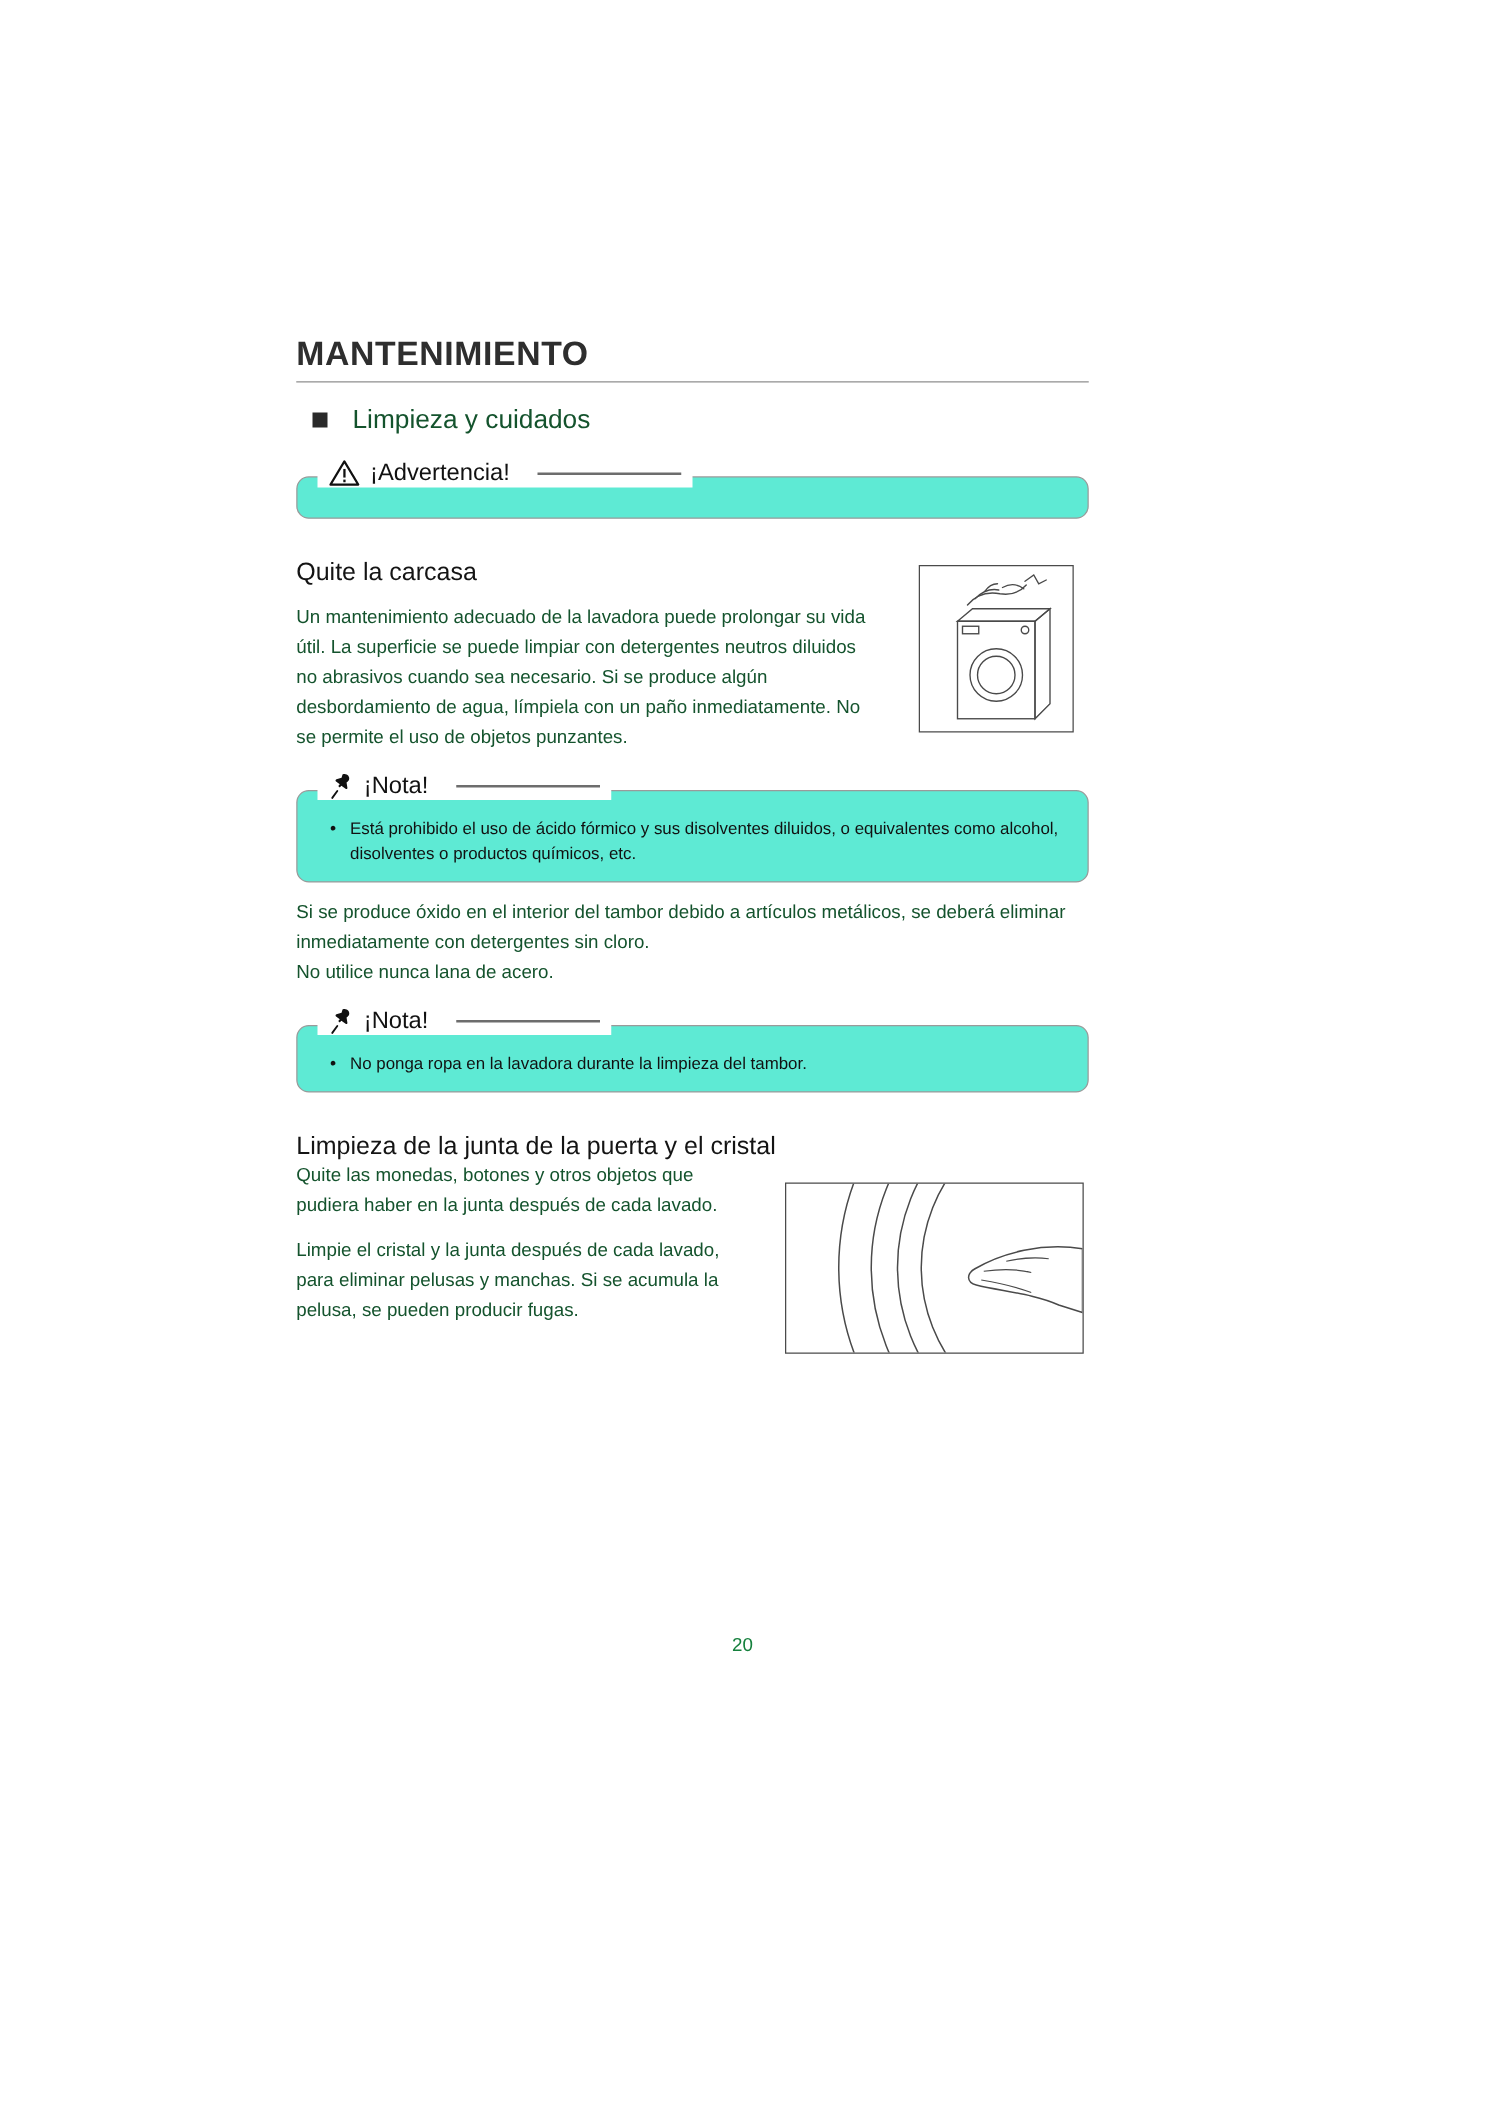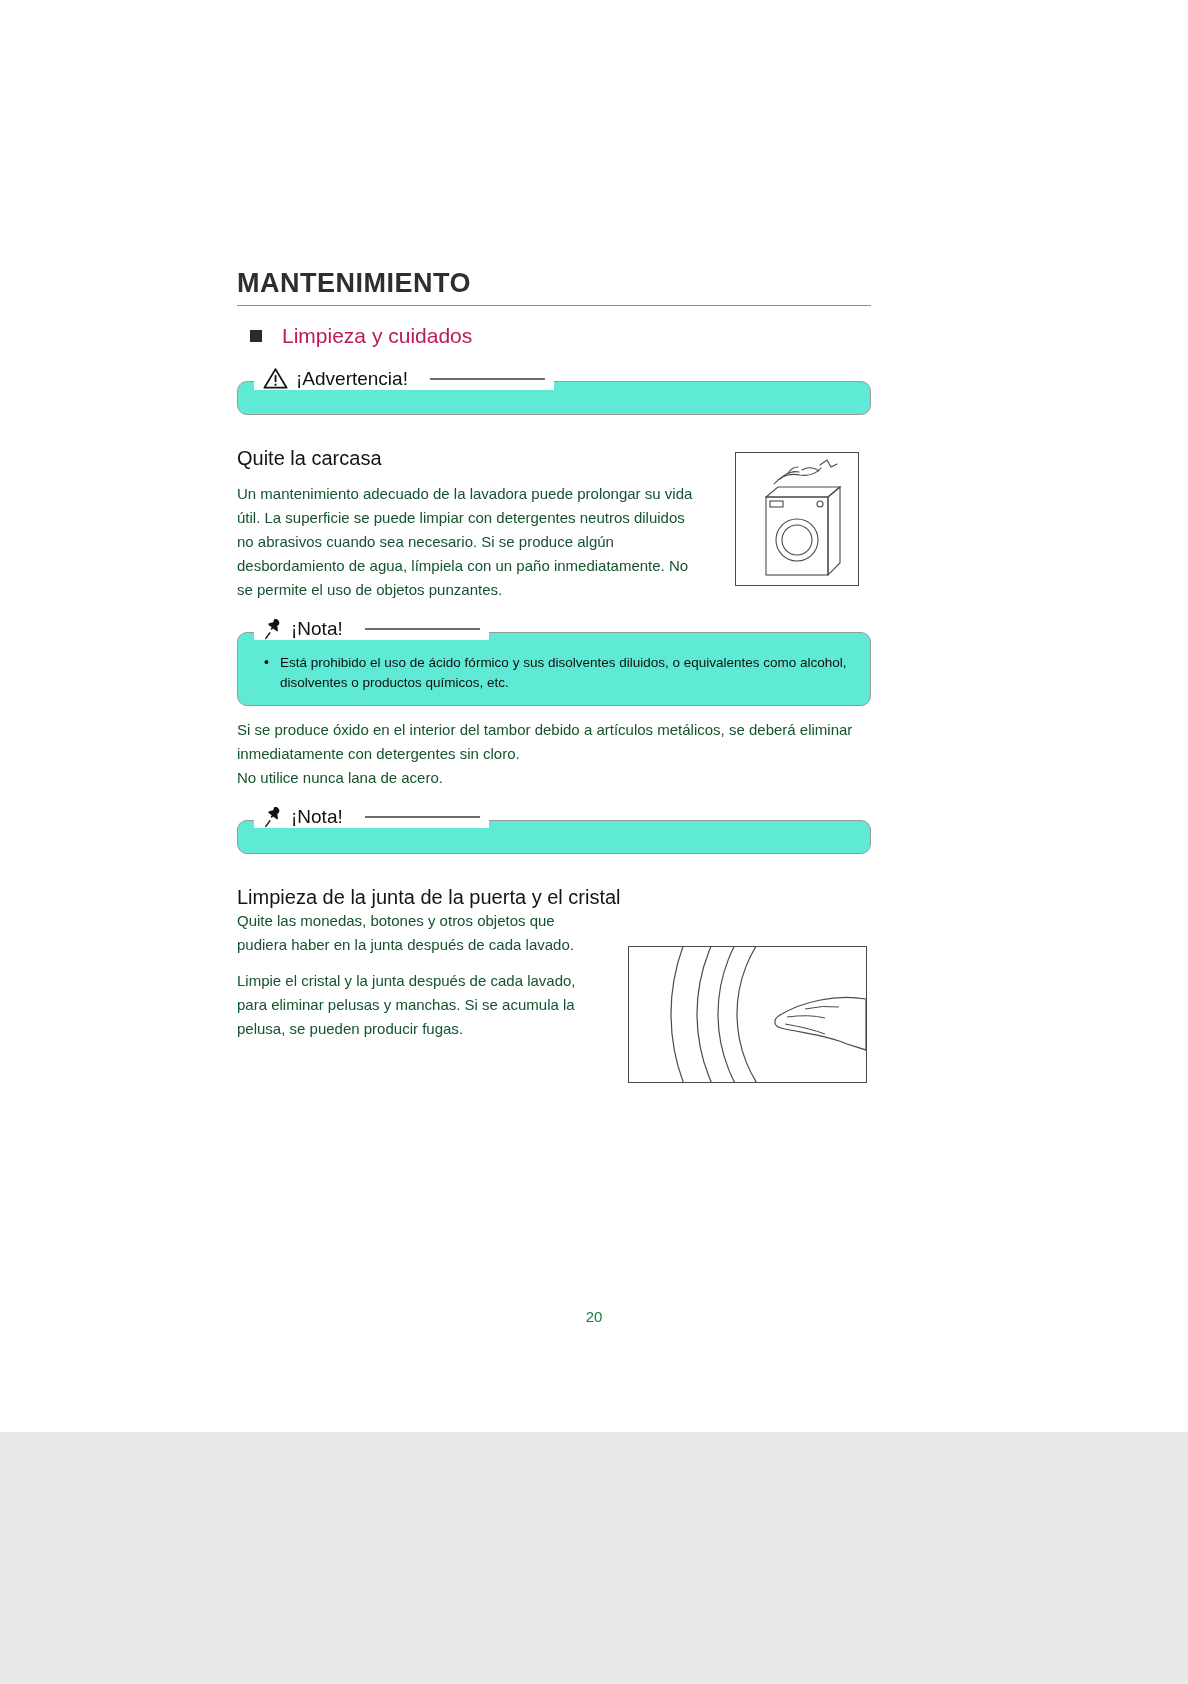--- a/index.html
+++ b/index.html
@@ -1,36 +1,36 @@
 <!DOCTYPE html>
 <html><head>
 <meta charset="utf-8">
 <style>
   html,body{margin:0;padding:0;background:#e8e8e8;}
   .page{
     position:relative;
-    width:1188px;height:1432px;
+    width:1188px;height:1684px;
     background:#ffffff;
     font-family:"Liberation Sans", sans-serif;
     color:#1a1a1a;
     overflow:hidden;
     margin:0 auto;
   }
   .content{position:absolute;left:237px;top:268px;width:634px;}
 
   .doc-title{
     margin:0 0 6px 0;
     font-size:27px;font-weight:600;letter-spacing:0.5px;color:#2e2e2e;
   }
   .title-rule{border-top:1.5px solid #8f8f8f;height:0;margin-bottom:18px;}
 
   .section-heading{
     display:flex;align-items:center;gap:20px;
     margin:14px 0 0 13px;
-    font-size:21px;font-weight:400;color:#be185d;
+    font-size:21px;font-weight:400;color:#14532d;
   }
   .section-square{width:12px;height:12px;background:#2a2a2a;flex:0 0 auto;}
 
   .callout{
     position:relative;
     border:1.6px solid #9a9a9a;border-radius:10px;
     padding:20px 20px 12px 24px;
     background:#5eead4;
   }
   .callout-label{
@@ -130,20 +130,23 @@
       <div class="callout-label">
         <span class="icon">
           <svg width="20" height="22" viewBox="0 0 24 26" aria-hidden="true">
             <path d="M13.2 1.6c2.1-1 4.3-.3 5.6 1.4 1.3 1.7 1.2 4.1-.5 5.4l-1.2.9.8 5.1c.2 1-.9 1.7-1.7 1.1l-4.1-3-1.1 1.2c-.3.3-.8.3-1.1 0l-.4-.4c-.3-.3-.3-.8 0-1.1l1.1-1.2-3.6-2.6c-.8-.6-.6-1.9.4-2.2l4.9-1.3z" fill="#111"></path>
             <path d="M8.2 17.6 3.4 24.2" stroke="#111" stroke-width="1.8" stroke-linecap="round"></path>
           </svg>
         </span>
         <span>¡Nota!</span>
         <span class="label-line"></span>
       </div>
+      <ul>
+        <li>No ponga ropa en la lavadora durante la limpieza del tambor.</li>
+      </ul>
     </div>
 
     <h3 class="sub-heading">Limpieza de la junta de la puerta y el cristal</h3>
     <p class="body-text tight w-junta">Quite las monedas, botones y otros objetos que pudiera haber en la junta después de cada lavado.</p>
     <p class="body-text w-junta">Limpie el cristal y la junta después de cada lavado, para eliminar pelusas y manchas. Si se acumula la pelusa, se pueden producir fugas.</p>
 
   </div>
 
   <div class="figure figure-washer">
     <svg viewBox="0 0 122 132" aria-hidden="true">

